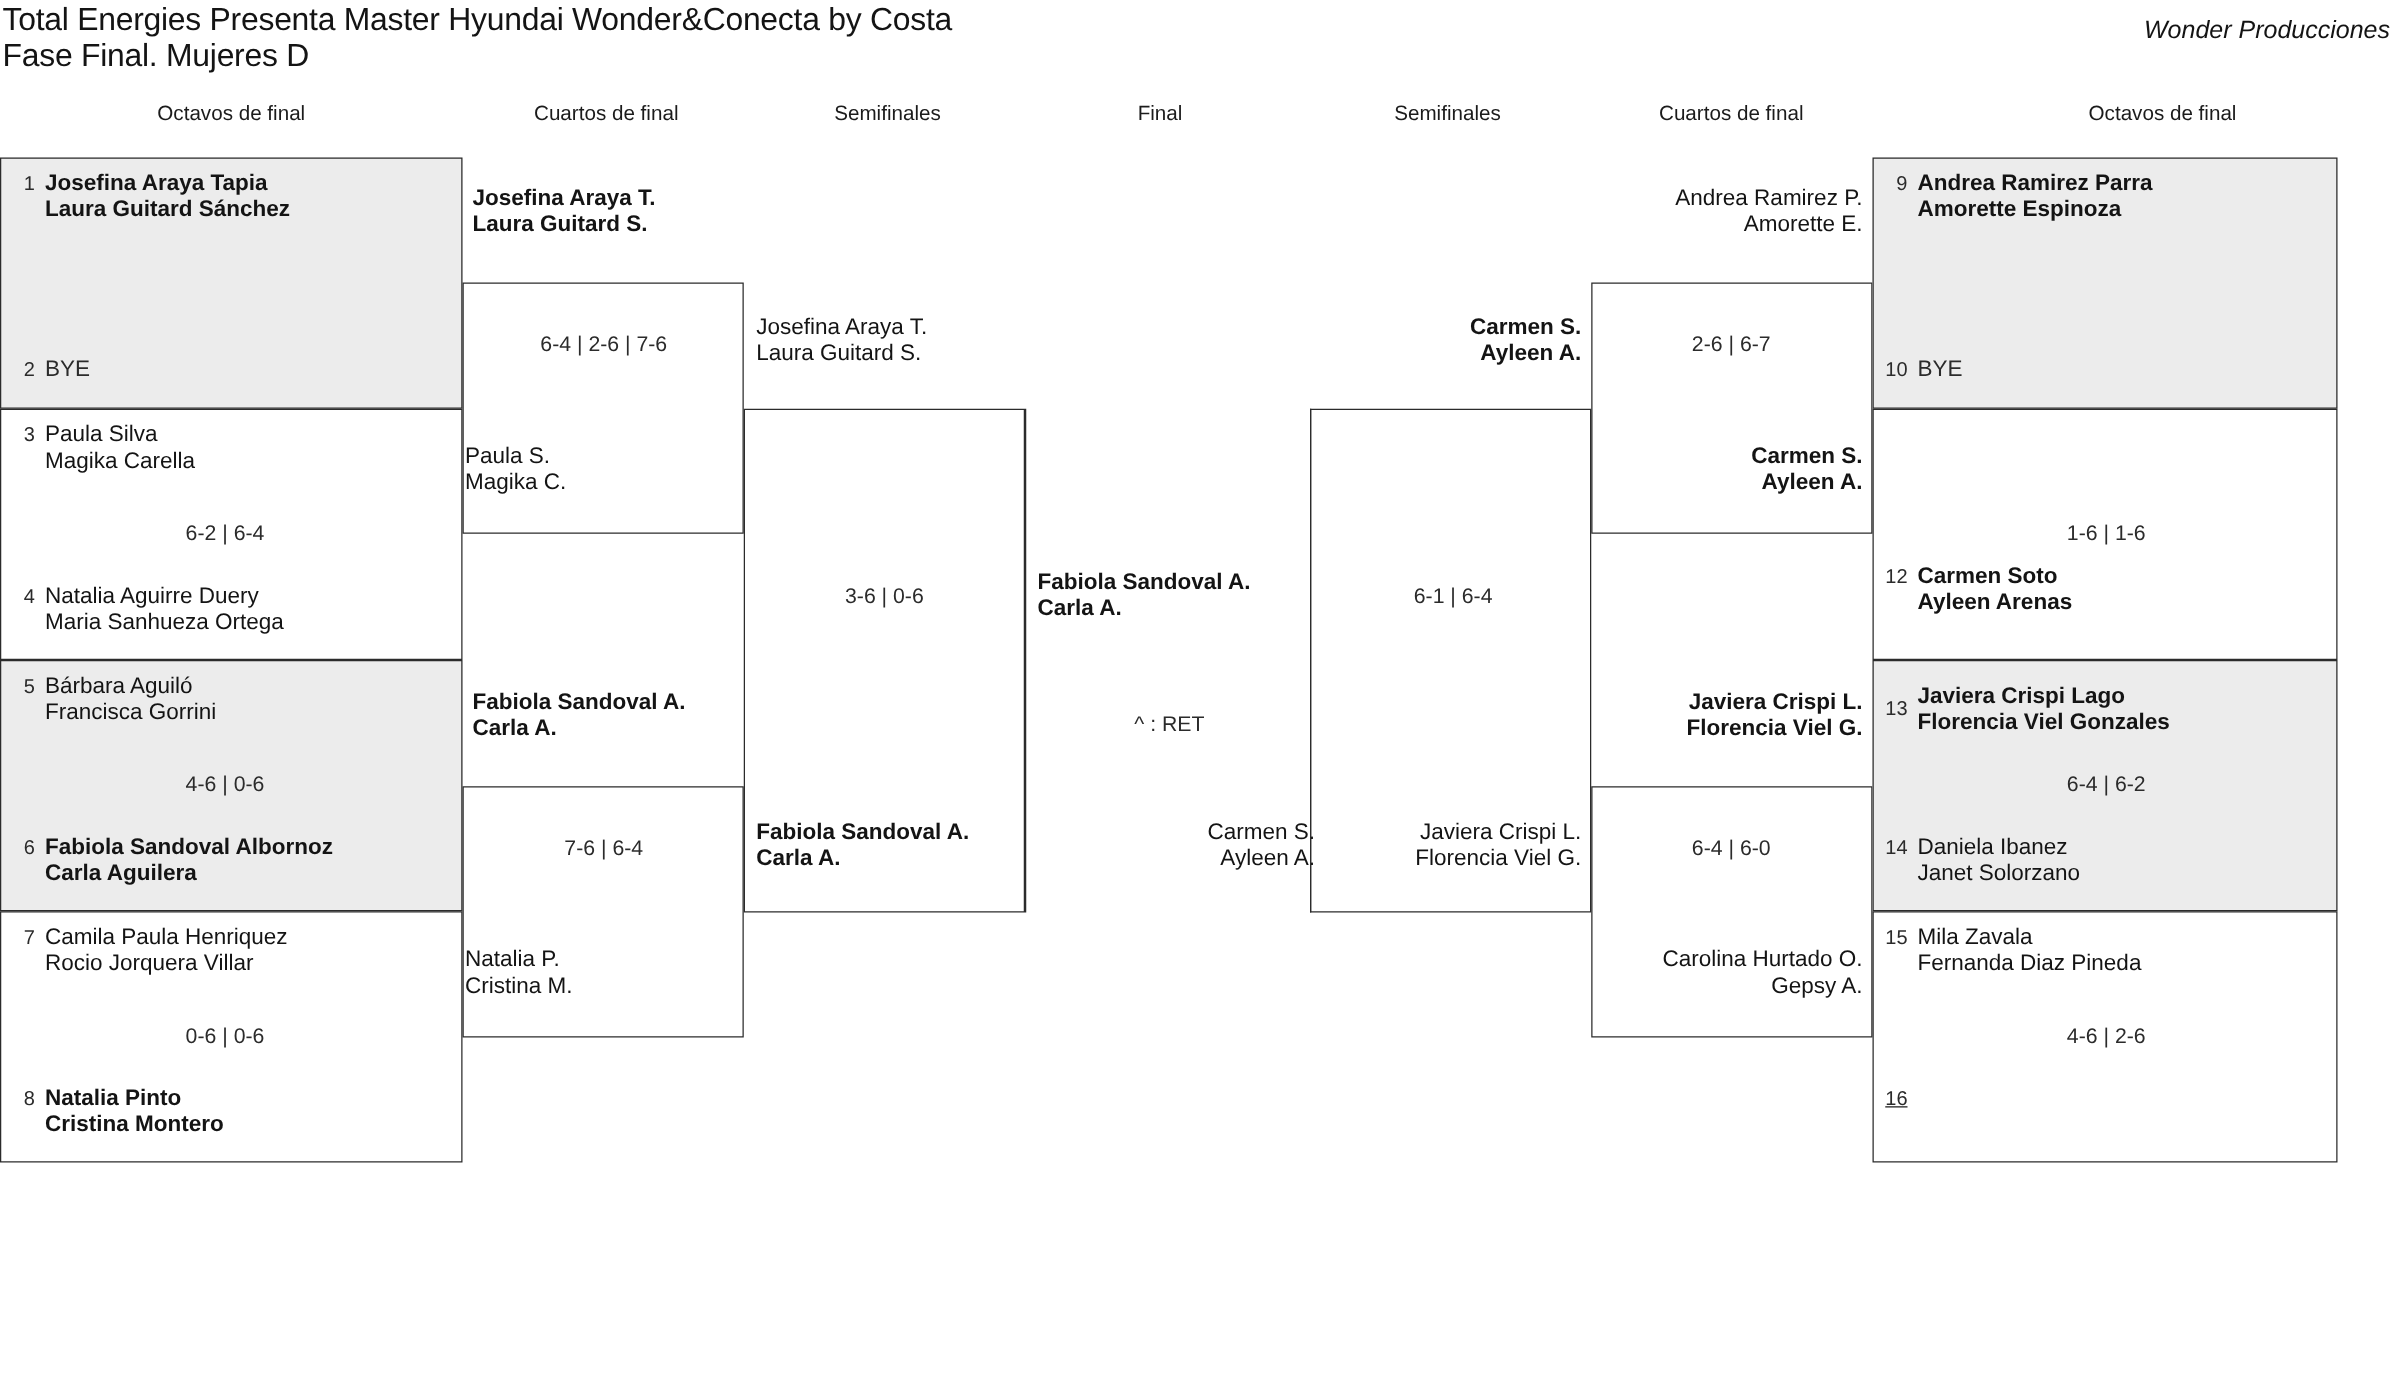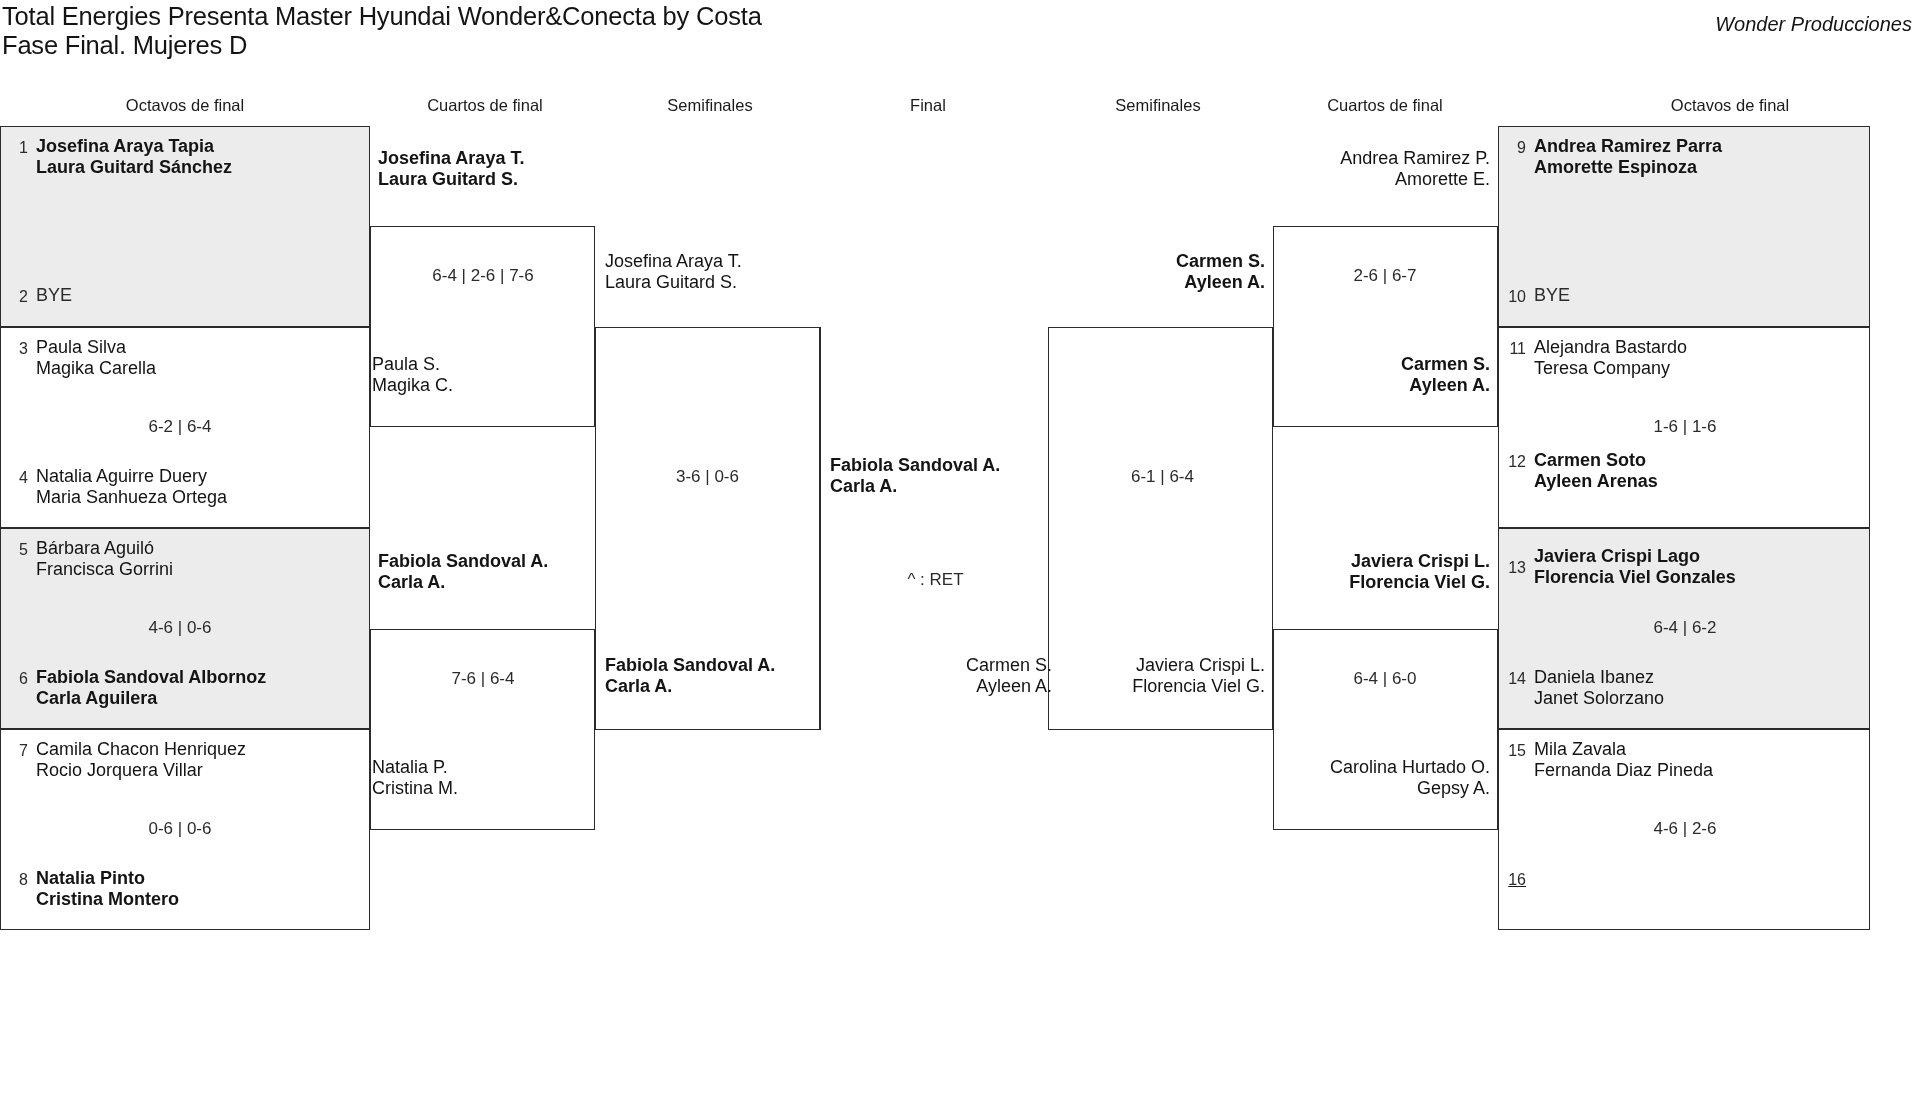--- a/index.html
+++ b/index.html
@@ -40,21 +40,21 @@
     font-size: 20px;
     line-height: 24px;
     font-weight: 400;
     color: #141414;
     font-style: italic;
   }
 
   
   .round-label {
     position: absolute;
-    top: 95px;
+    top: 81px;
     font-size: 16.5px;
     line-height: 20px;
     text-align: center;
     color: #1b1b1b;
     font-weight: 400;
     white-space: nowrap;
   }
 
   
   .cell {
@@ -167,21 +167,21 @@
   <div class="score" style="left:60px;top:618px;width:240px;">4-6 | 0-6</div>
   <div class="seed winner" style="left:6px;top:667px;width:360px;">
     <span class="seed-num">6</span>
     <span class="seed-names">Fabiola Sandoval Albornoz
 Carla Aguilera</span>
   </div>
 
   <div class="cell bx" style="left:0px;top:729px;width:370px;height:201px;"></div>
   <div class="seed" style="left:6px;top:739px;width:360px;">
     <span class="seed-num">7</span>
-    <span class="seed-names">Camila Chacon Henriquez
+    <span class="seed-names">Camila Paula Henriquez
 Rocio Jorquera Villar</span>
   </div>
   <div class="score" style="left:60px;top:819px;width:240px;">0-6 | 0-6</div>
   <div class="seed winner" style="left:6px;top:868px;width:360px;">
     <span class="seed-num">8</span>
     <span class="seed-names">Natalia Pinto
 Cristina Montero</span>
   </div>
 
   <div class="cell bx" style="left:370px;top:226px;width:225px;height:201px;"></div>
@@ -239,25 +239,20 @@
     <span class="seed-num">9</span>
     <span class="seed-names">Andrea Ramirez Parra
 Amorette Espinoza</span>
   </div>
   <div class="seed bye" style="left:1504px;top:285px;width:360px;">
     <span class="seed-num">10</span>
     <span class="seed-names">BYE</span>
   </div>
 
   <div class="cell bx" style="left:1498px;top:327px;width:372px;height:201px;"></div>
-  <div class="seed" style="left:1504px;top:337px;width:360px;">
-    <span class="seed-num">11</span>
-    <span class="seed-names">Alejandra Bastardo
-Teresa Company</span>
-  </div>
   <div class="score" style="left:1565px;top:417px;width:240px;">1-6 | 1-6</div>
   <div class="seed winner" style="left:1504px;top:450px;width:360px;">
     <span class="seed-num">12</span>
     <span class="seed-names">Carmen Soto
 Ayleen Arenas</span>
   </div>
 
   <div class="cell bx shaded" style="left:1498px;top:528px;width:372px;height:201px;"></div>
   <div class="seed winner" style="left:1504px;top:546px;width:360px;align-items:center;">
     <span class="seed-num">13</span>

